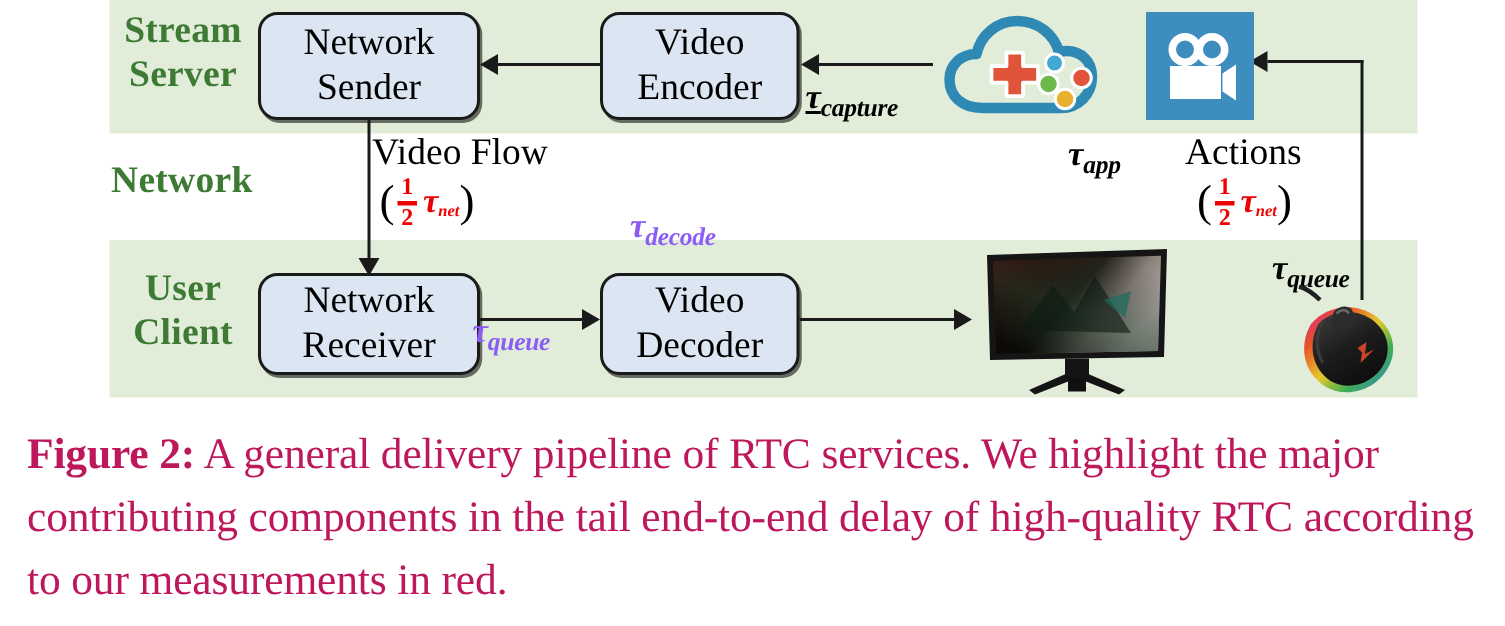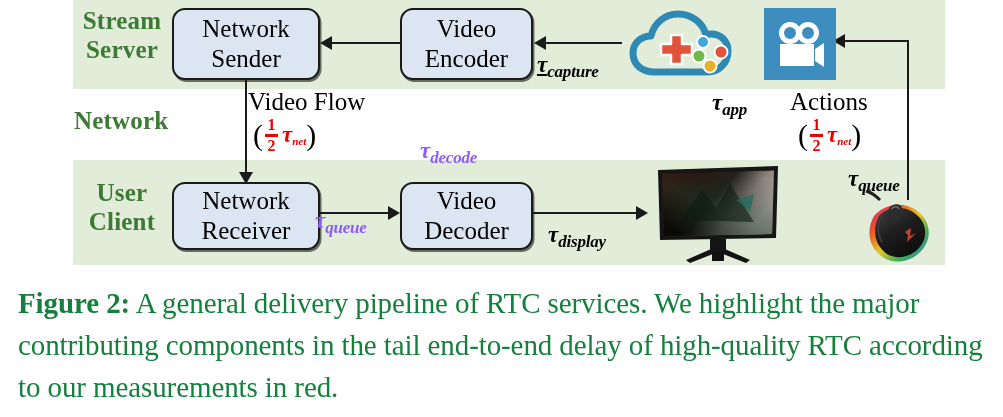--- a/index.html
+++ b/index.html
@@ -202,21 +202,21 @@
 
   
   #caption {
     position: absolute;
     left: 18px;
     top: 282px;
     width: 968px;
     font-family: "Liberation Serif", serif;
     font-size: 29px;
     line-height: 42px;
-    color: #15803d;
+    color: #be185d;
     text-align: left;
     letter-spacing: -0.1px;
   }
   #caption-label { font-weight: bold; }
 </style>
 </head>
 <body>
 
 <div id="figure">
 
@@ -267,23 +267,20 @@
   </div>
 
   <div class="tau red" id="tau-decode">
     <span>τ</span><span class="sub">decode</span>
   </div>
 
   <div class="tau red" id="tau-queue">
     <span>τ</span><span class="sub">queue</span>
   </div>
 
-  <div class="tau" id="tau-display">
-    <span>τ</span><span class="sub">display</span>
-  </div>
 
   <div class="tau" id="tau-periph">
     <span>τ</span><span class="sub">queue</span>
   </div>
 
   <div class="plain-label" id="lbl-video-flow">Video Flow</div>
   <div class="plain-label" id="lbl-actions">Actions</div>
 
   <div class="frac-expr" id="frac-net-left">
     <span class="paren">(</span>

